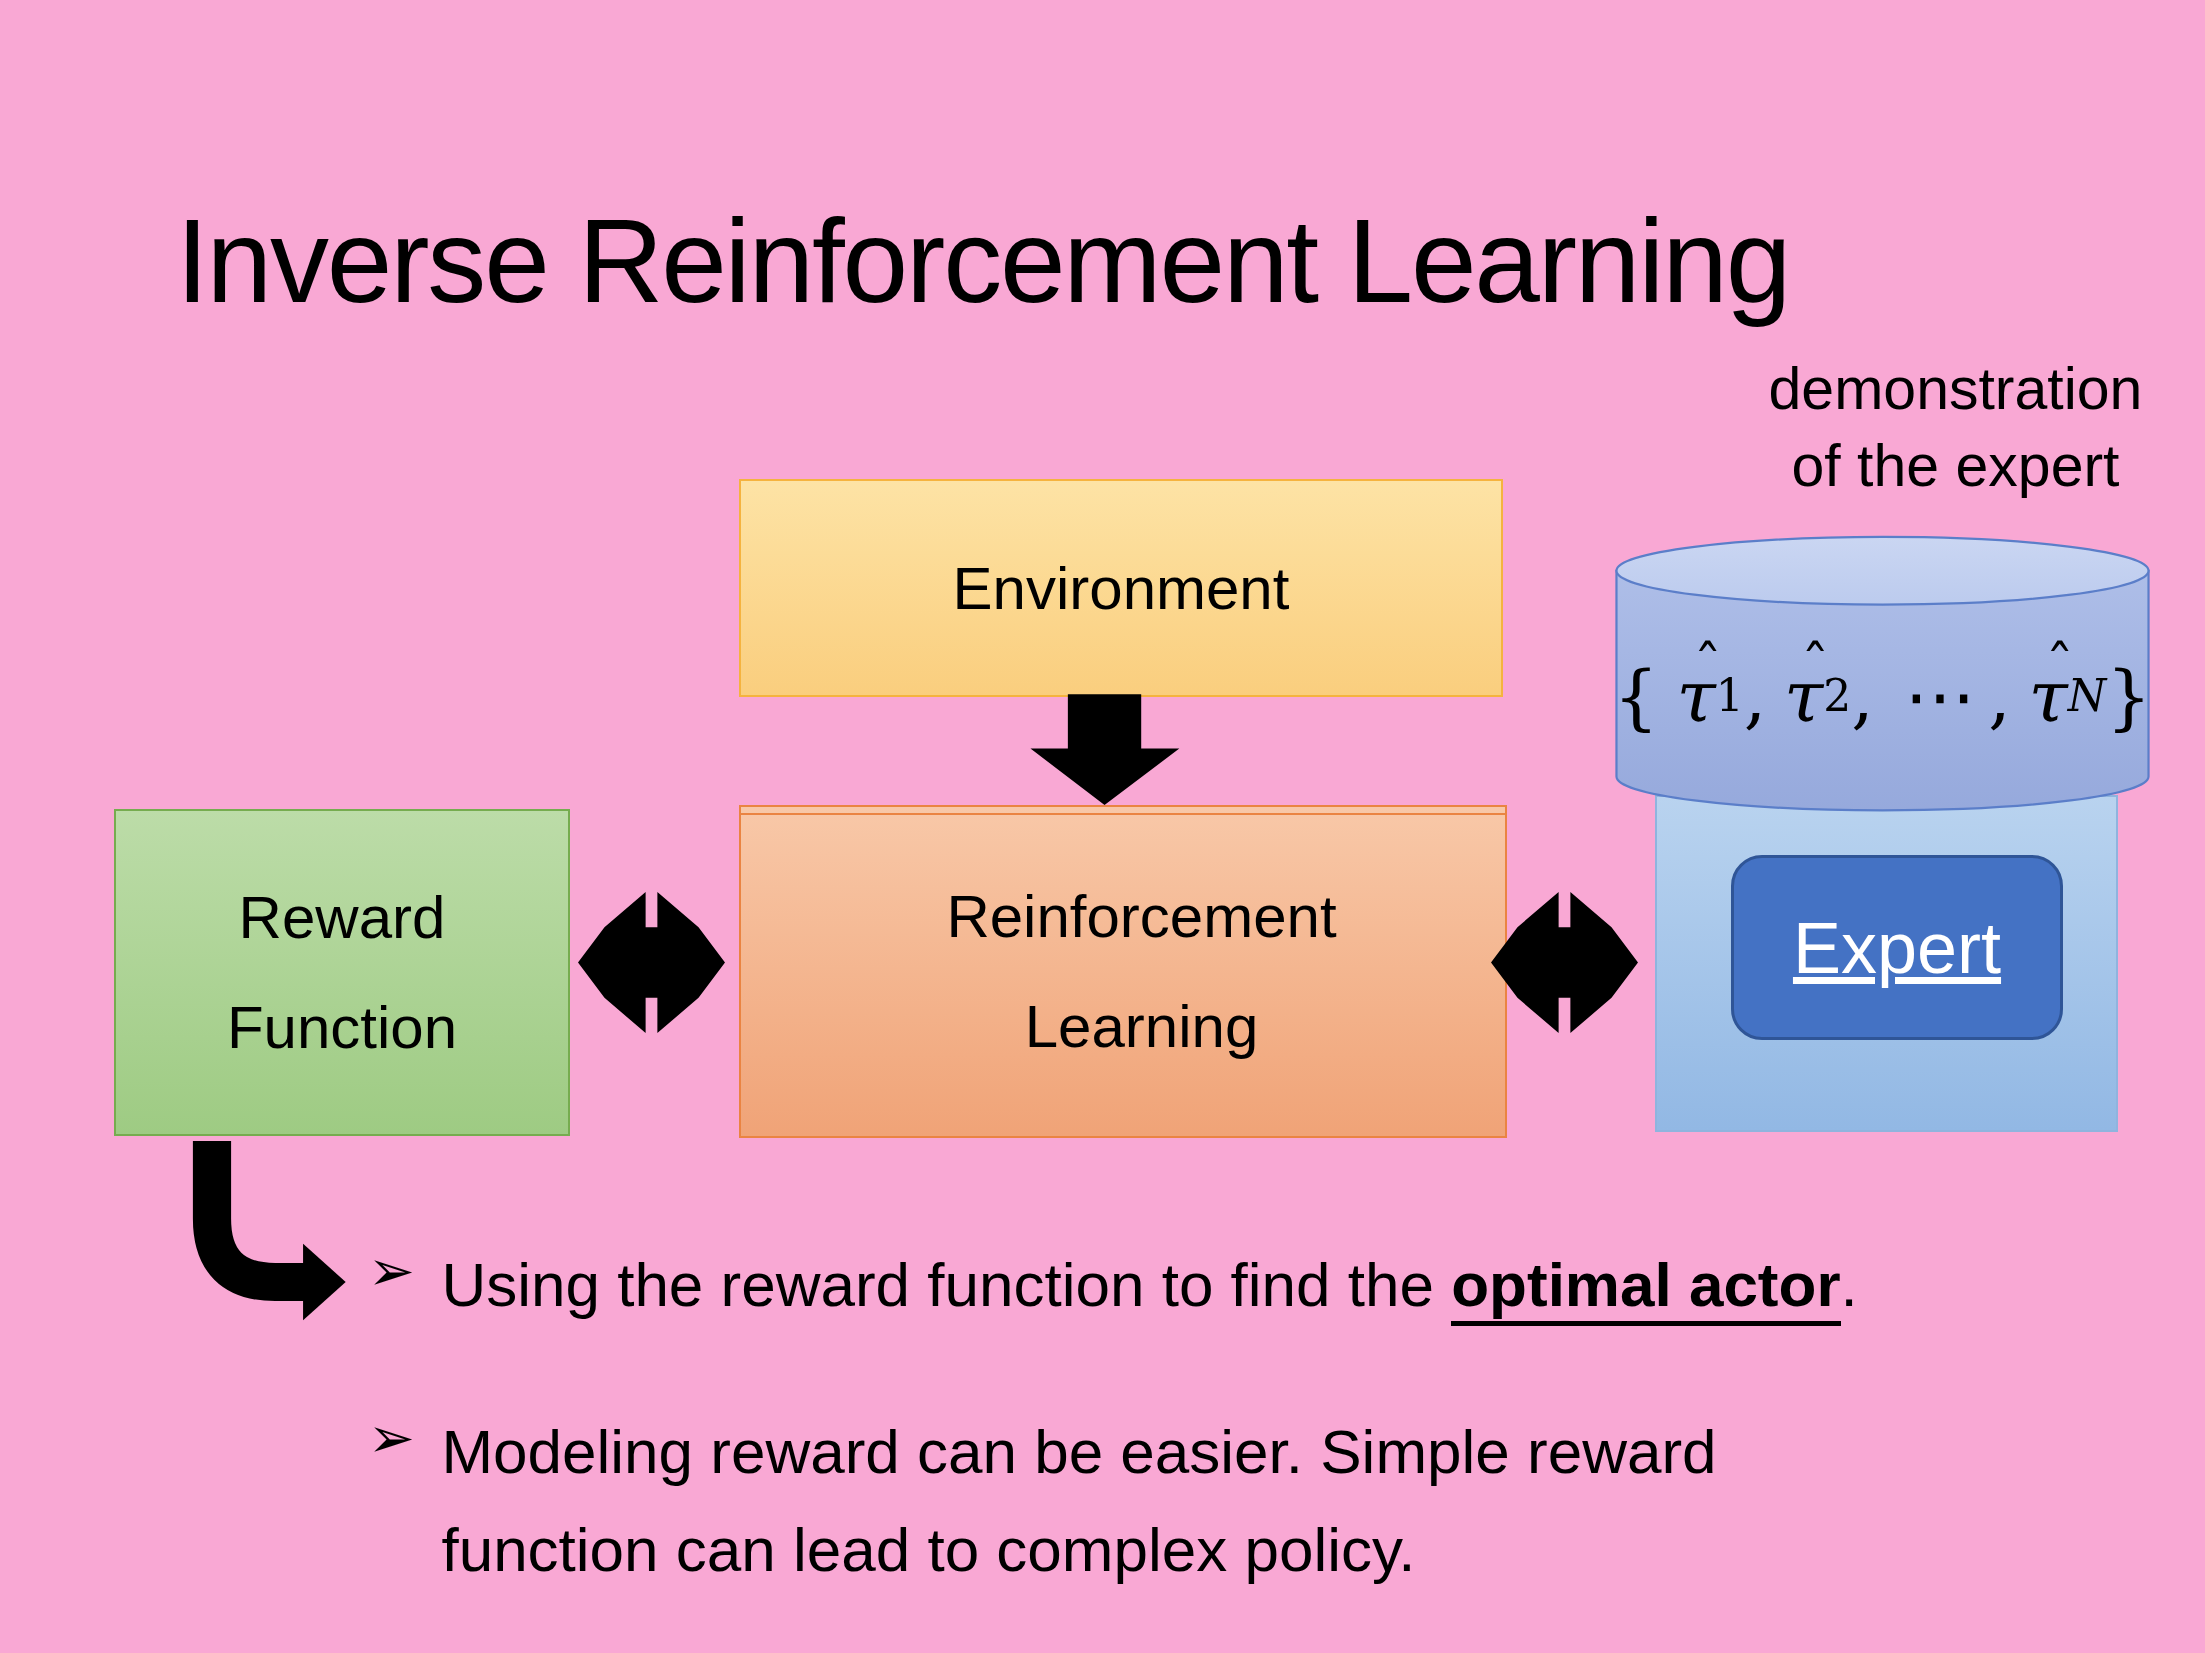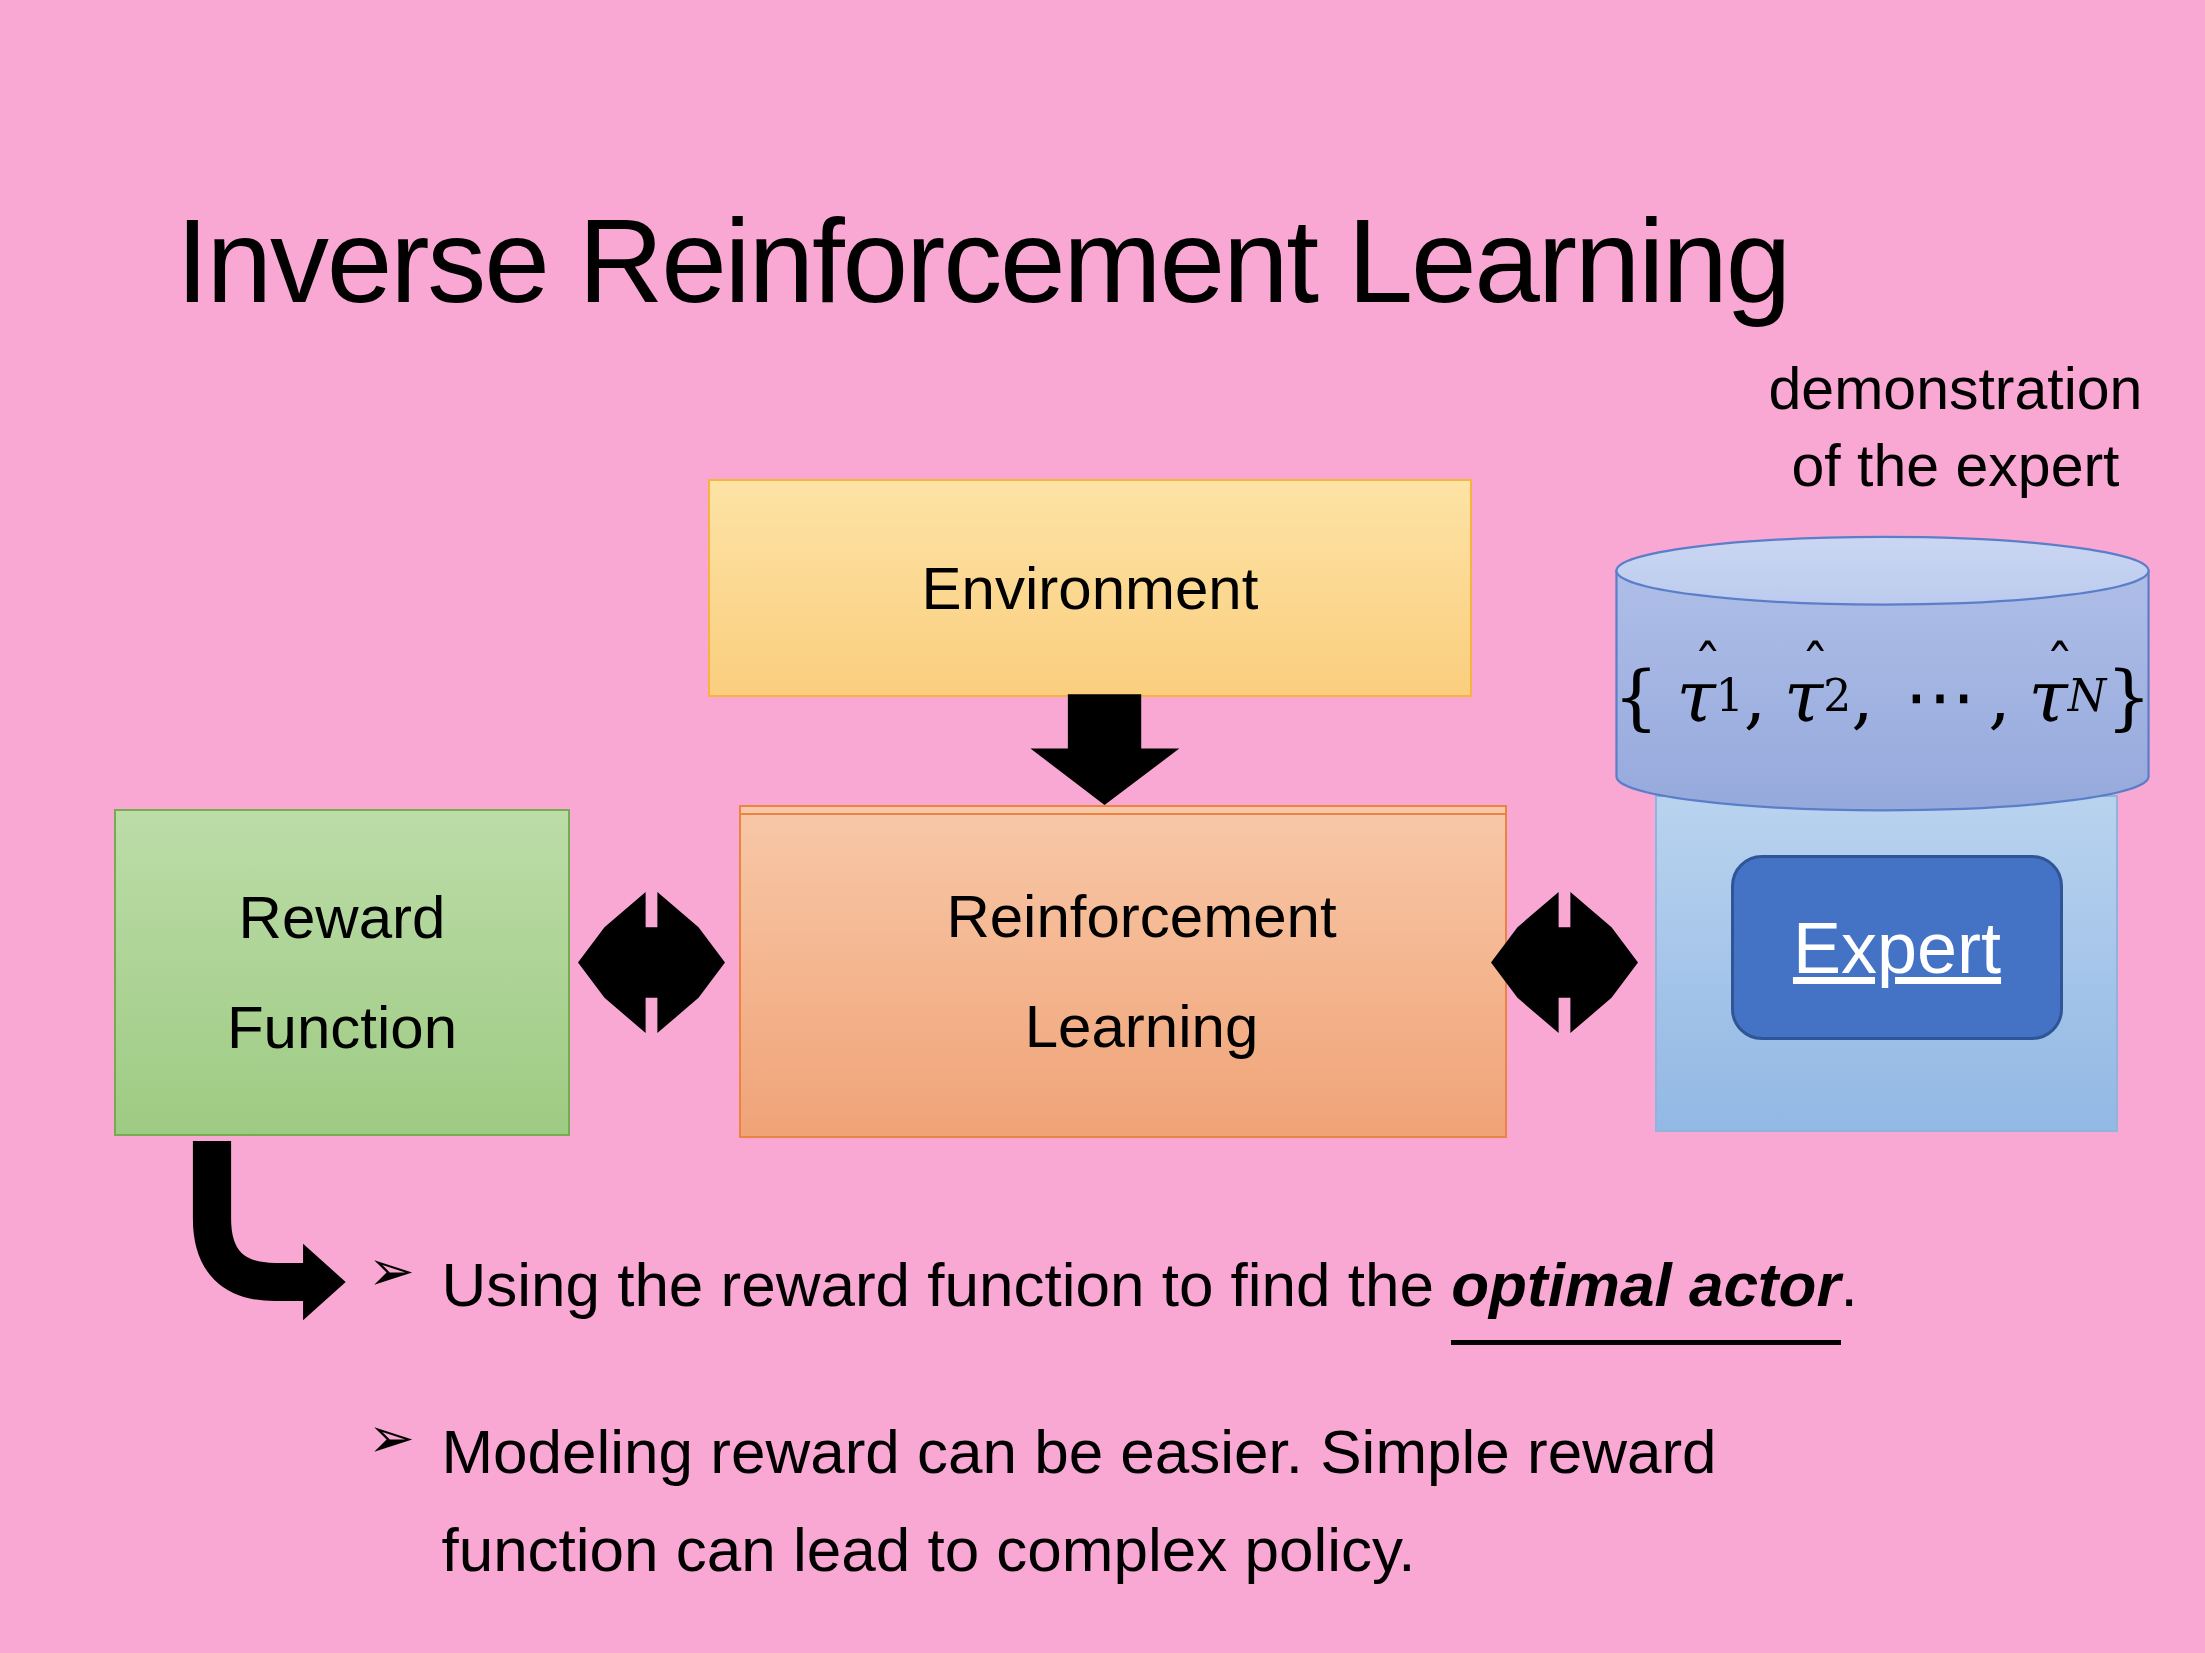--- a/index.html
+++ b/index.html
@@ -19,21 +19,21 @@
     left:1698px; top:351px; width:515px; text-align:center;
     font-size:59px; line-height:1.30; color:#000;
   }
 
   
   .box{box-sizing:border-box; display:flex; align-items:center; justify-content:center;
        text-align:center; font-size:60px; color:#000;}
   .box .lines{line-height:1.82;}
 
   .env-box{
-    left:708px; top:479px; width:764px; height:218px;
+    left:739px; top:479px; width:764px; height:218px;
     background:linear-gradient(180deg,#FDE3A5 0%,#FACE7E 100%);
     border:2.9px solid #F5B33F;
     text-align:right;
   }
   .reward-box{
     left:114px; top:809px; width:456px; height:327px;
     background:linear-gradient(180deg,#BCDCA8 0%,#9ECB83 100%);
     border:2.9px solid #76AC4F;
   }
   .rl-box{
@@ -71,21 +71,21 @@
   .math-label .sep{margin-right:0.25em;}
   .math-label .dots{margin:0 0.18em;}
   .math-label .brace{font-style:normal;}
 
   
   .bullet{display:flex; align-items:flex-start; gap:26.5px; color:#000;}
   .bullet .marker{font-family:"DejaVu Sans", sans-serif; font-size:56px; line-height:1.25; flex:0 0 auto;}
   .bullet .text{font-size:62px; line-height:1.58;}
   .bullet-1{left:368px; top:1236px; width:1779px;}
   .bullet-2{left:368px; top:1403px; width:1617px;}
-  .emph{font-weight:bold; font-style:italic; border-bottom:5.1px solid #000; padding-bottom:21px;}
+  .emph{font-weight:bold; border-bottom:5.1px solid #000; padding-bottom:2px;}
 
   svg{display:block;}
 </style>
 </head>
 <body>
 
 <div class="slide">
 
   <div class="abs title">Inverse Reinforcement Learning</div>
 

